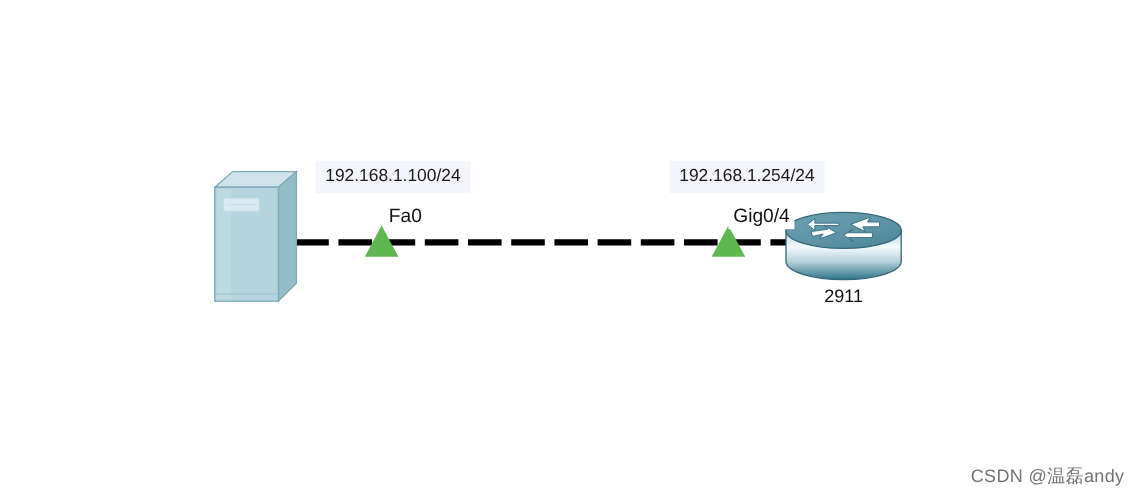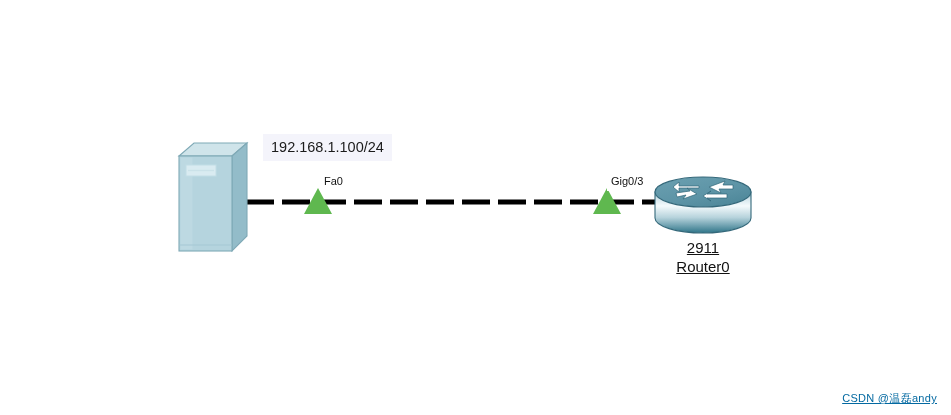--- a/index.html
+++ b/index.html
@@ -68,53 +68,52 @@
     padding: 3px 8px 4px 8px;
     white-space: nowrap;
   }
   #ip-label-server { left: 263px; top: 134px; }
   #ip-label-router { left: 558px; top: 134px; }
 
   .port-label {
     position: absolute;
     background: #ffffff;
     color: #111111;
-    font-size: 11px;
+    font-size: 16px;
     line-height: 18px;
     padding: 1px 4px;
     white-space: nowrap;
   }
   #port-label-fa0   { left: 320px; top: 171px; }
   #port-label-gig00 { left: 607px; top: 171px; }
 
   .device-caption {
     position: absolute;
     color: #111111;
     font-size: 15px;
     line-height: 19px;
     text-align: center;
     white-space: nowrap;
   }
   #caption-server { left: 153px; top: 255px; width: 120px; }
-  #caption-router { left: 643px; top: 238px; width: 120px; text-decoration: underline; }
+  #caption-router { left: 643px; top: 238px; width: 120px; }
 
   .caption-line { display: block; }
 
   
   .watermark {
     position: absolute;
     right: 14px;
     bottom: 9px;
-    color: #0369a1;
-    font-size: 11px;
+    color: #737373;
+    font-size: 15px;
     line-height: 16px;
     letter-spacing: 0.3px;
     white-space: nowrap;
     user-select: none;
-    text-decoration: underline;
   }
 </style>
 </head>
 <body>
 
 <div id="canvas">
 
   <div class="link" id="link-server-router">
     <svg width="410" height="6" viewBox="0 0 410 6" xmlns="http://www.w3.org/2000/svg">
       <line x1="0" y1="3" x2="410" y2="3" stroke="#000000" stroke-width="5.2" stroke-dasharray="28 8" stroke-linecap="butt"></line>
@@ -180,28 +179,28 @@
   </div>
 
   <div class="port-tri" id="port-tri-gig00">
     <svg width="30" height="28" viewBox="0 0 30 28" xmlns="http://www.w3.org/2000/svg">
       <polygon points="15,1 29,27 1,27" fill="#5fb84f"></polygon>
     </svg>
   </div>
 
   <div class="ip-label" id="ip-label-server">192.168.1.100/24</div>
 
+  <div class="ip-label" id="ip-label-router">192.168.1.254/24</div>
 
   <div class="port-label" id="port-label-fa0">Fa0</div>
 
-  <div class="port-label" id="port-label-gig00">Gig0/3</div>
+  <div class="port-label" id="port-label-gig00">Gig0/4</div>
 
   <div class="device-caption" id="caption-server">
   </div>
 
   <div class="device-caption" id="caption-router">
     <span class="caption-line">2911</span>
-    <span class="caption-line">Router0</span>
   </div>
 
   <div class="watermark">CSDN @温磊andy</div>
 
 </div>
 
 </body></html>

